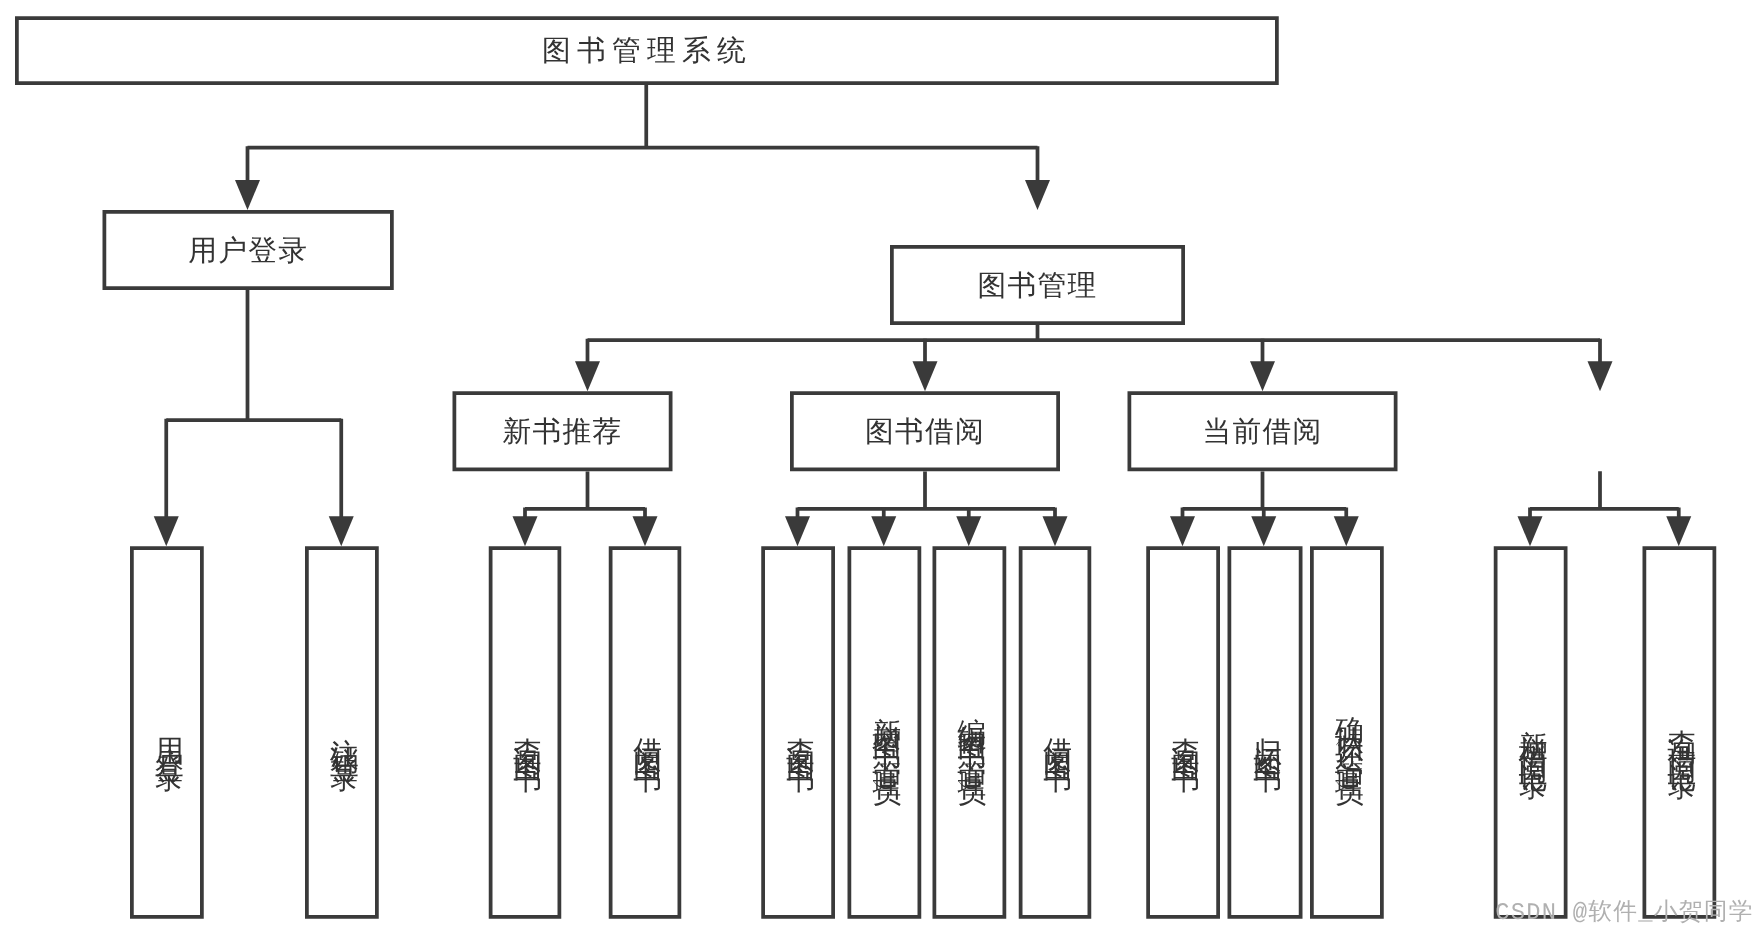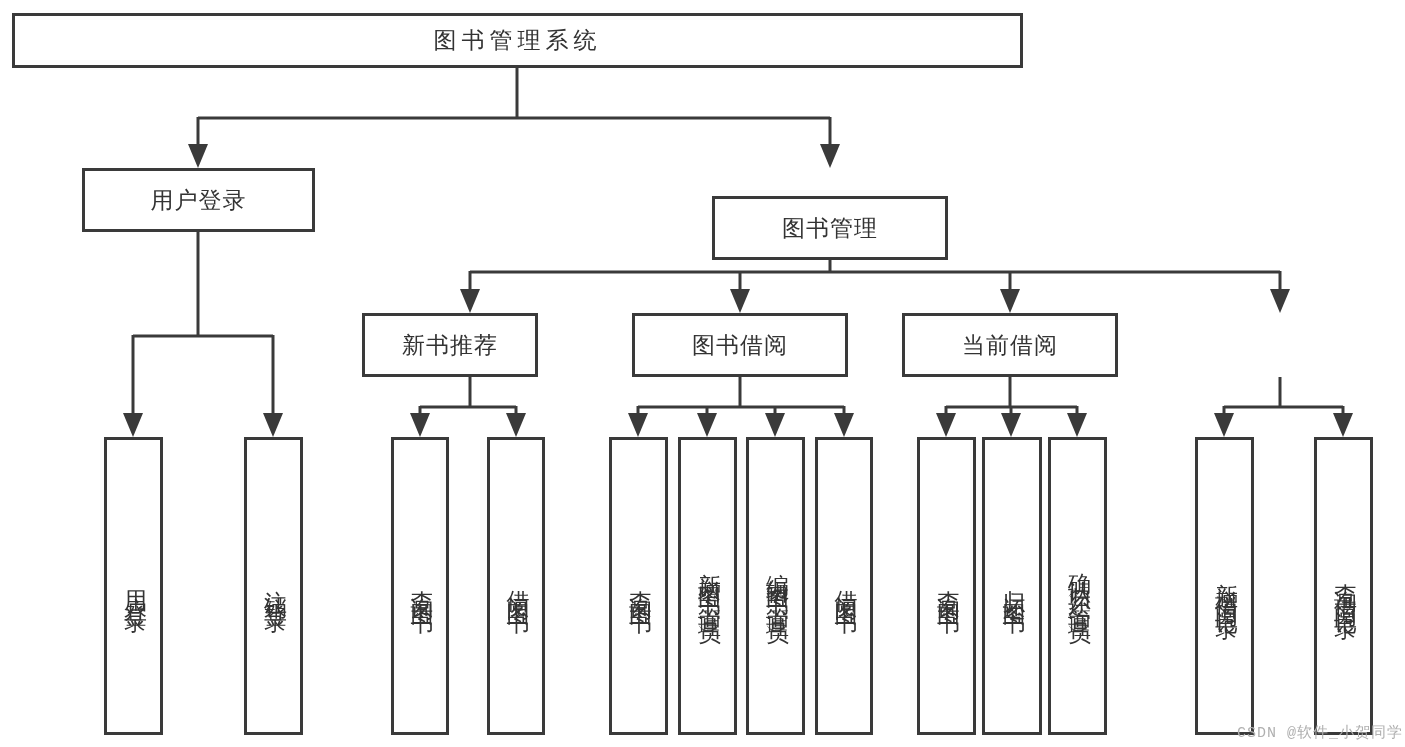--- a/index.html
+++ b/index.html
@@ -34,21 +34,21 @@
   }
   .vtext{
     writing-mode:vertical-rl;
     letter-spacing:7px;
     line-height:1;
     white-space:nowrap;
   }
   .watermark{
     position:absolute;
     right:2px;bottom:5px;
-    font-size:15px;
+    font-size:19px;
     color:var(--watermark);
     z-index:3;
     letter-spacing:1px;
   }
 </style>
 </head>
 <body>
 
 <div class="canvas">
 

